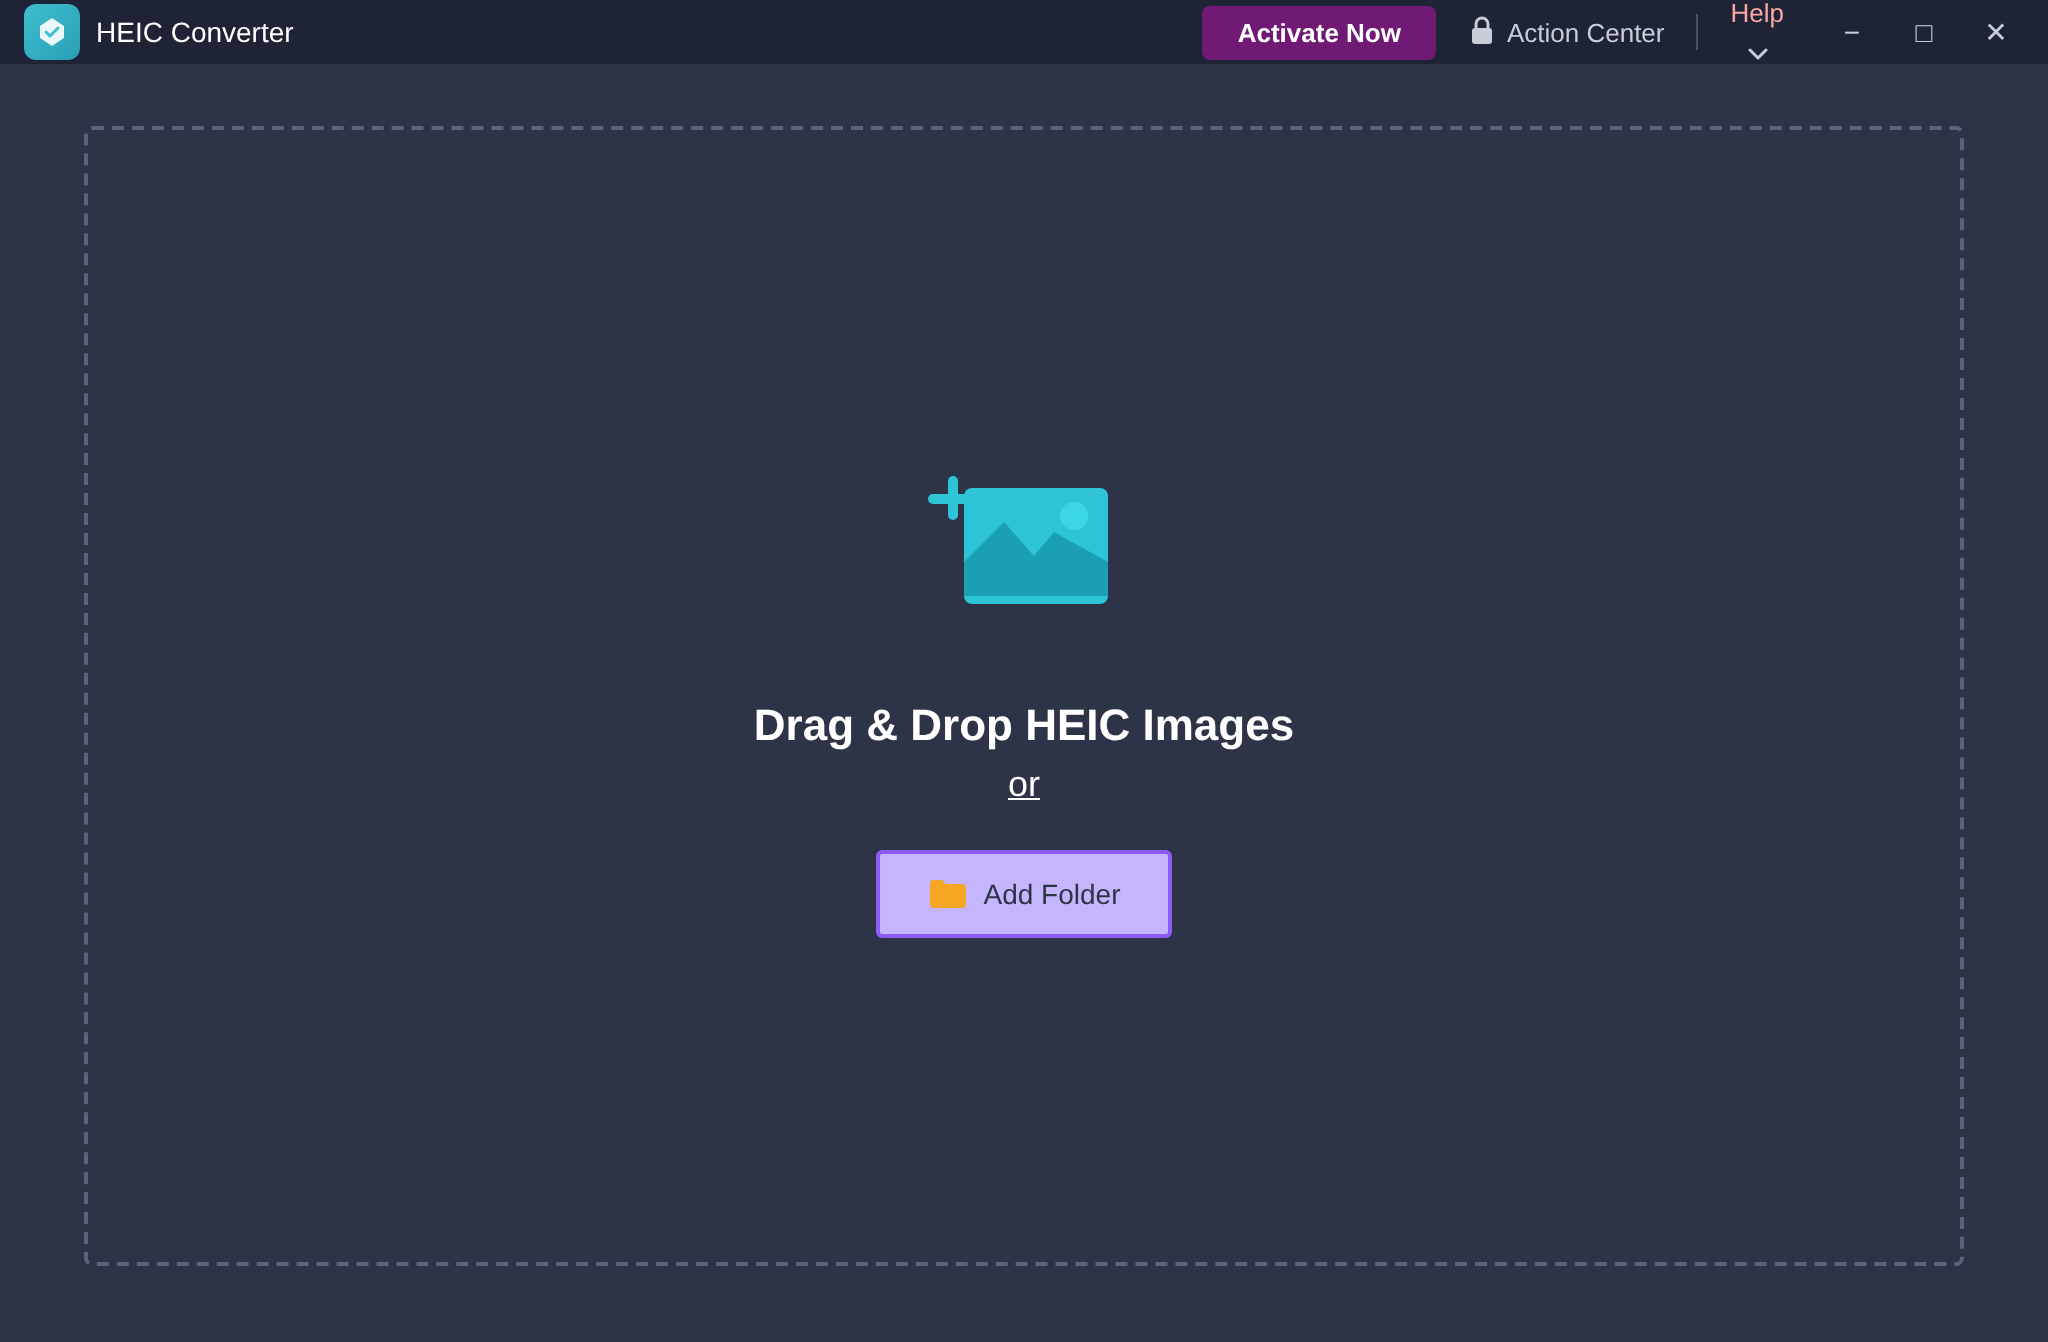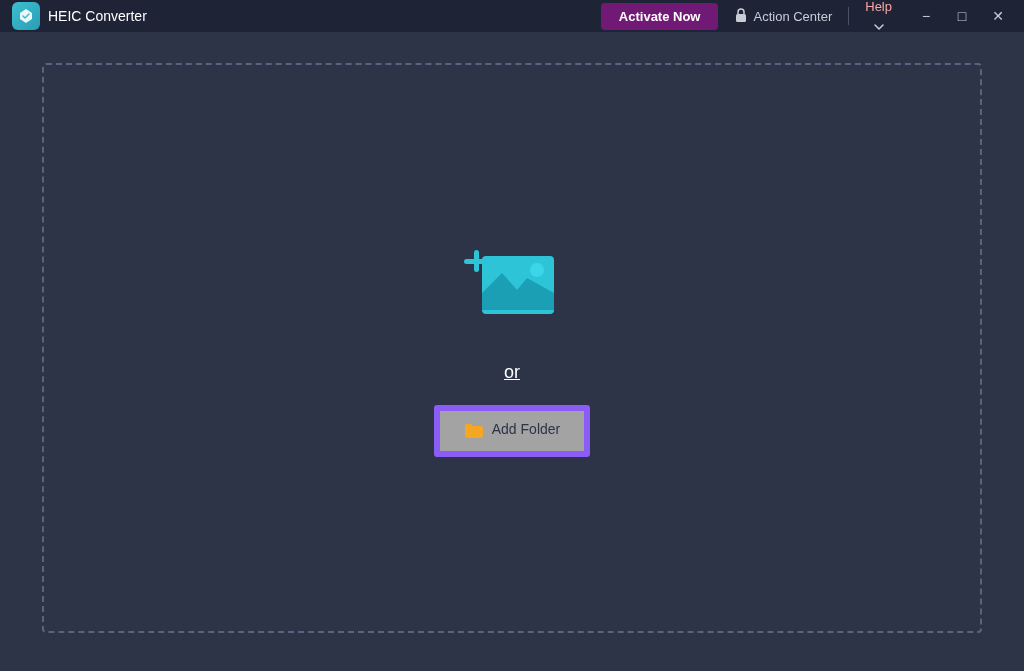--- a/index.html
+++ b/index.html
@@ -162,25 +162,25 @@
       text-decoration: underline;
     }
 
     #buttons-row {
       display: flex;
       gap: 20px;
     }
 
     .action-btn {
       display: flex;
-      align-items: flex-start;
+      align-items: center;
       gap: 8px;
       padding: 10px 24px;
-      background-color: #a3a3a3;
-      border: 6px solid #8b5cf6;
+      background-color: #c4b5fd;
+      border: 2px solid #8b5cf6;
       border-radius: 3px;
       cursor: pointer;
       font-size: 14px;
       font-weight: 500;
       color: #2d3448;
       transition: background-color 0.15s;
     }
 
     .btn-icon {
       width: 20px;
@@ -244,20 +244,21 @@
 
         <circle cx="85" cy="32" r="7" fill="#3dd8ec" opacity="0.9"></circle>
 
         <rect x="22" y="12" width="5" height="22" rx="2.5" fill="#2ec4d8"></rect>
         <rect x="12" y="21" width="22" height="5" rx="2.5" fill="#2ec4d8"></rect>
 
         <circle cx="38" cy="30" r="3" fill="#2ec4d8"></circle>
       </svg>
     </div>
 
+    <div id="drag-drop-text">Drag &amp; Drop HEIC Images</div>
     <div id="or-text">or</div>
 
     <div id="buttons-row">
       <button class="action-btn">
         <span class="btn-icon">
           <svg width="20" height="16" viewBox="0 0 20 16" fill="none">
             <path d="M1 3a2 2 0 012-2h4l2 2h8a2 2 0 012 2v8a2 2 0 01-2 2H3a2 2 0 01-2-2V3z" fill="#f5a623"></path>
           </svg>
         </span>
         <span>Add Folder</span>

